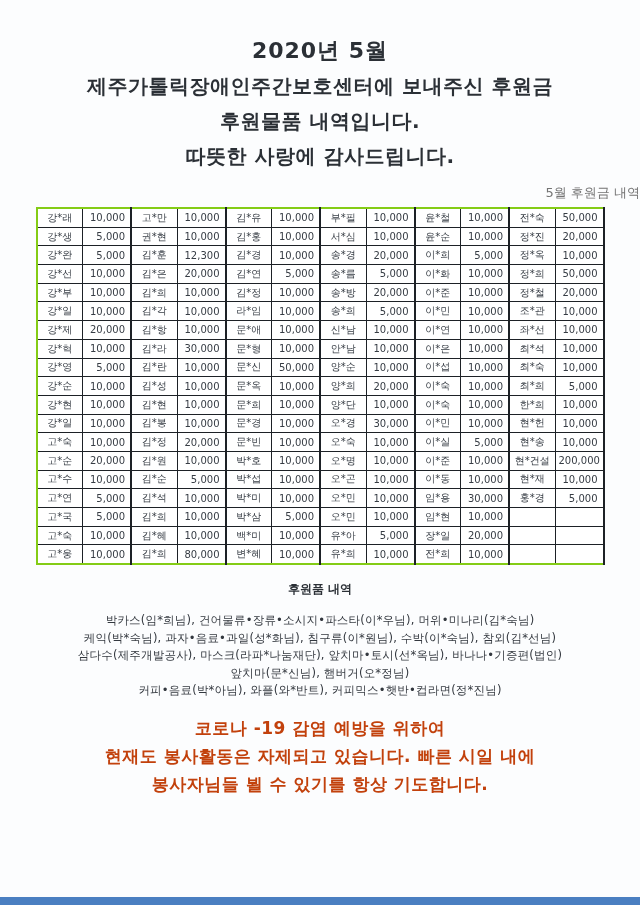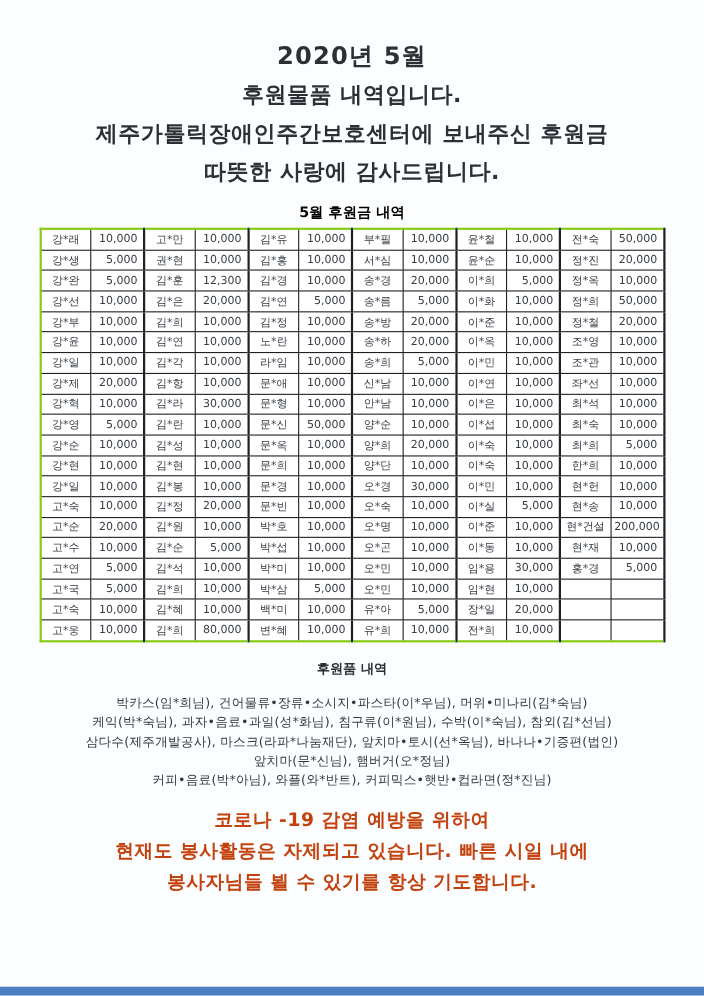--- a/index.html
+++ b/index.html
@@ -11,22 +11,22 @@
     position: relative;
     overflow: hidden;
   }
   .page { width: 640px; height: 905px; position: relative; }
 
   .header { text-align: center; padding-top: 36px; font-weight: 700; color: #2b3036; }
   .title-month   { font-size: 22px; letter-spacing: 1px; margin-bottom: 7px; }
   .title-line    { font-size: 20px; letter-spacing: 0.5px; margin-bottom: 8px; }
 
   .table-caption {
-    text-align: center; font-weight: 700; font-size: 13px;
-    margin-top: 14px; margin-bottom: 5px; color: #000000;
+    text-align: right; font-weight: 400; font-size: 13px;
+    margin-top: 14px; margin-bottom: 5px; color: #737373;
   }
 
   table.donations {
     border-collapse: collapse;
     margin: 0 auto;
     width: 567px;
     table-layout: fixed;
     border: 2px solid #84cc16;
     background: #ffffff;
   }
@@ -57,22 +57,22 @@
     background: #4a7fc1;
   }
 </style>
 </head>
 <body>
 
 <div class="page">
 
   <div class="header">
     <div class="title-month">2020년 5월</div>
+    <div class="title-line">제주가톨릭장애인주간보호센터에 보내주신 후원금</div>
     <div class="title-line">후원물품 내역입니다.</div>
-    <div class="title-line">제주가톨릭장애인주간보호센터에 보내주신 후원금</div>
     <div class="title-line">따뜻한 사랑에 감사드립니다.</div>
   </div>
 
   <div class="table-caption">5월 후원금 내역</div>
 
   <table class="donations">
     <colgroup>
       <col class="c-name">
         <col class="c-amt">
       <col class="c-name">
@@ -149,34 +149,20 @@
           <td class="name">김*희</td>
           <td class="amt">10,000</td>
           <td class="name">김*정</td>
           <td class="amt">10,000</td>
           <td class="name">송*방</td>
           <td class="amt">20,000</td>
           <td class="name">이*준</td>
           <td class="amt">10,000</td>
           <td class="name">정*철</td>
           <td class="amt">20,000</td>
-        </tr>
-        <tr>
-          <td class="name">강*윤</td>
-          <td class="amt">10,000</td>
-          <td class="name">김*연</td>
-          <td class="amt">10,000</td>
-          <td class="name">노*란</td>
-          <td class="amt">10,000</td>
-          <td class="name">송*하</td>
-          <td class="amt">20,000</td>
-          <td class="name">이*옥</td>
-          <td class="amt">10,000</td>
-          <td class="name">조*영</td>
-          <td class="amt">10,000</td>
         </tr>
         <tr>
           <td class="name">강*일</td>
           <td class="amt">10,000</td>
           <td class="name">김*각</td>
           <td class="amt">10,000</td>
           <td class="name">라*임</td>
           <td class="amt">10,000</td>
           <td class="name">송*희</td>
           <td class="amt">5,000</td>

